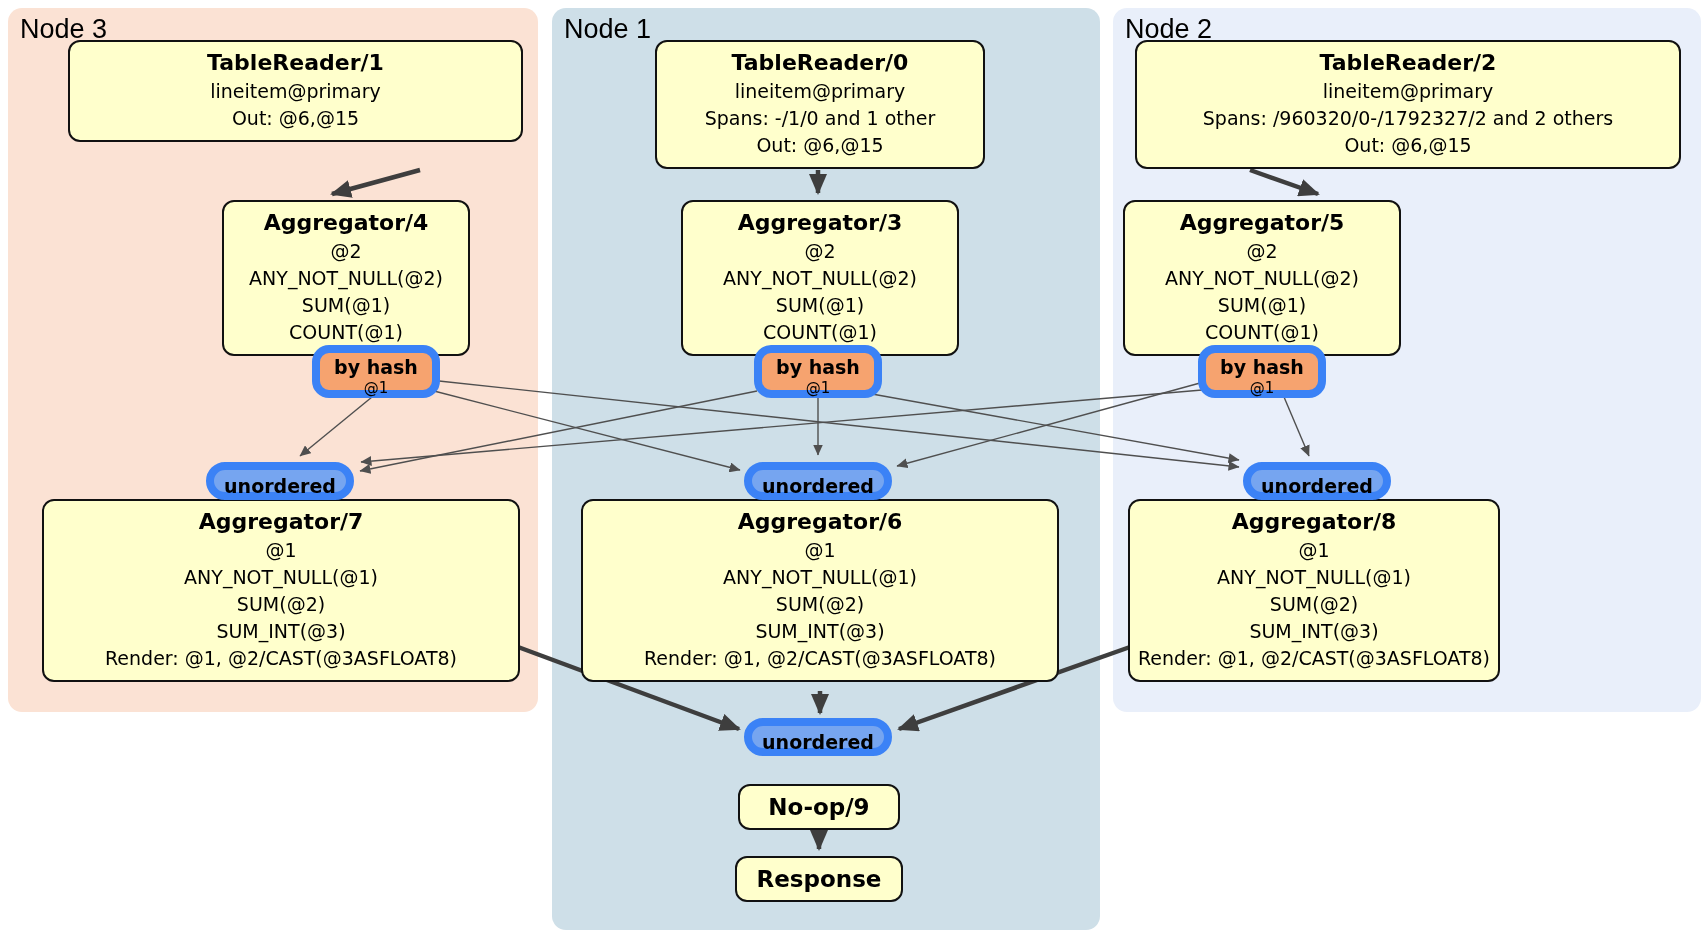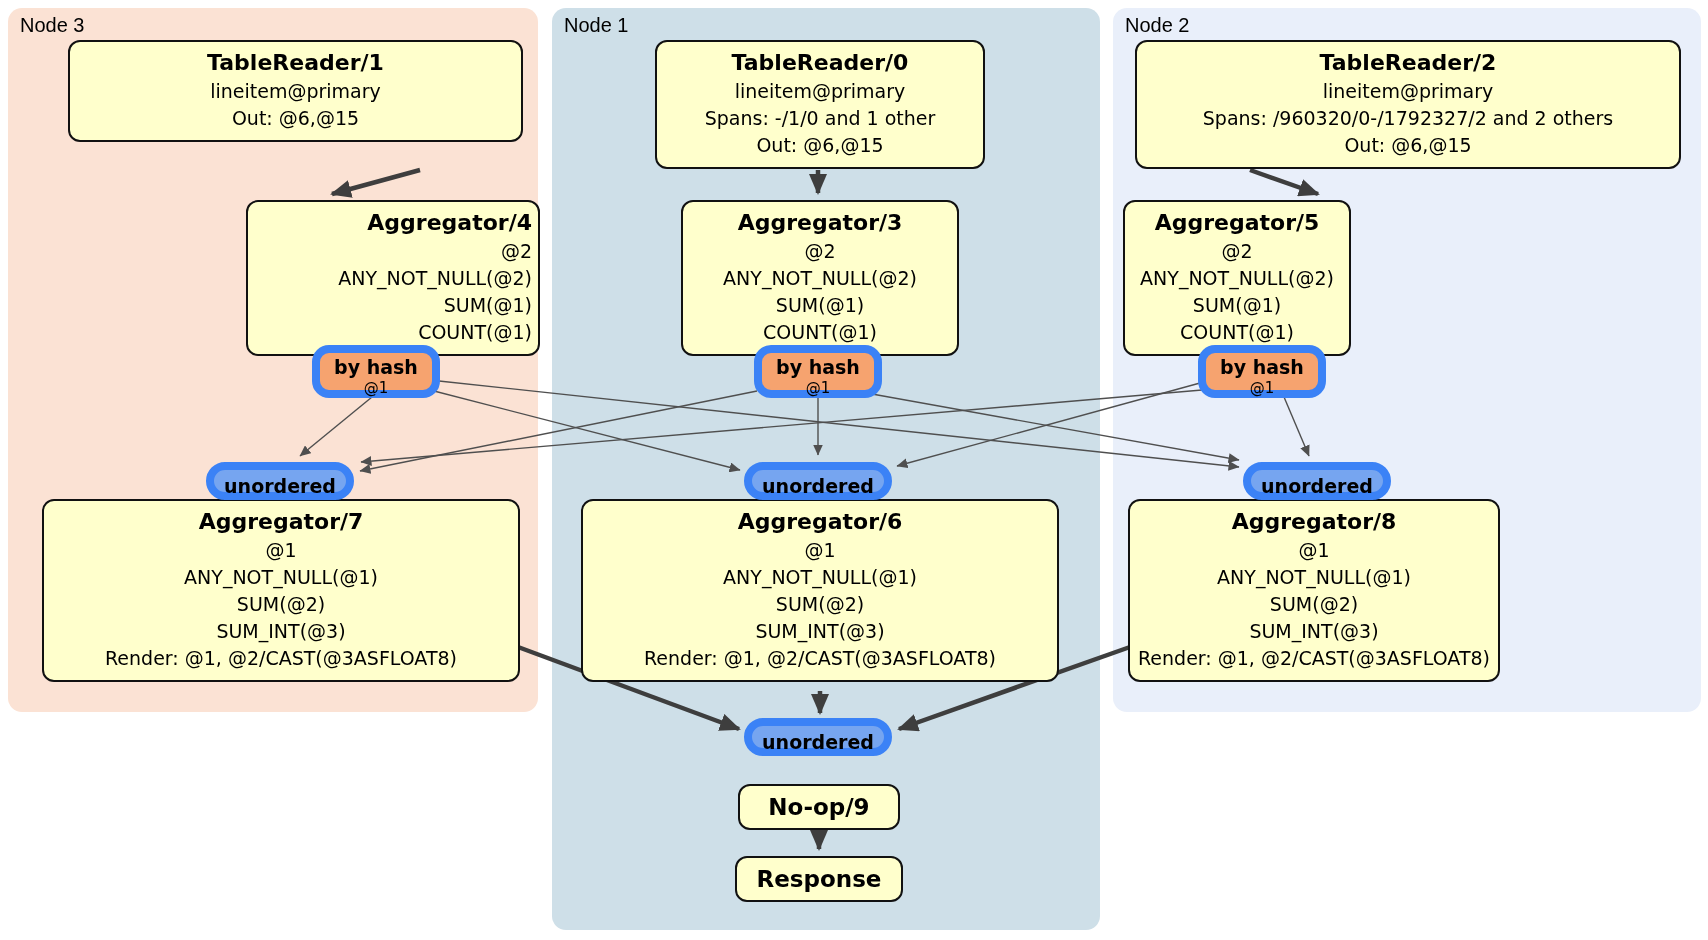--- a/index.html
+++ b/index.html
@@ -2,21 +2,21 @@
 <html><head>
 <meta charset="utf-8">
 <style>
   html,body{margin:0;padding:0;background:#ffffff;}
   body{width:1708px;height:940px;font-family:"DejaVu Sans",sans-serif;color:#000;}
   .stage{position:relative;width:1708px;height:940px;overflow:hidden;}
 
   
   .group{position:absolute;border-radius:14px;z-index:0;}
   .group-label{position:absolute;left:12px;top:6px;font-family:"Liberation Sans",sans-serif;
-               font-size:20px;color:#000;}
+               font-size:27px;color:#000;}
 
   
   svg.edges{position:absolute;left:0;top:0;z-index:1;}
   .tn{stroke:#4f4f4f;stroke-width:1.4;fill:none;}
   .tk{stroke:#3e3e3e;stroke-width:4.5;fill:none;}
 
   
   .pbox{position:absolute;z-index:2;background:#ffffcc;border:2px solid #111;
         border-radius:12px;text-align:center;box-sizing:border-box;padding:6px 6px 8px;}
   .pbox .title{font-weight:bold;font-size:22px;line-height:30px;}
@@ -74,21 +74,21 @@
     <line class="tn" x1="1200" y1="383" x2="897" y2="466" marker-end="url(#athin)"></line>
     <line class="tn" x1="1284" y1="397" x2="1309" y2="456" marker-end="url(#athin)"></line>
   </svg>
 
   <div class="pbox" style="left:68px;top:40px;width:455px;">
     <div class="title">TableReader/1</div>
     <div class="line">lineitem@primary</div>
     <div class="line">Out: @6,@15</div>
   </div>
 
-  <div class="pbox" style="left:246px;top:200px;width:294px;text-align:right;">
+  <div class="pbox" style="left:222px;top:200px;width:248px;">
     <div class="title">Aggregator/4</div>
     <div class="line">@2</div>
     <div class="line">ANY_NOT_NULL(@2)</div>
     <div class="line">SUM(@1)</div>
     <div class="line">COUNT(@1)</div>
   </div>
 
   <div class="pill router" style="left:312px;top:345px;width:128px;height:53px;">
     <div class="rlabel">by hash</div>
     <div class="rkey">@1</div>
@@ -136,21 +136,21 @@
     <div class="line">Render: @1, @2/CAST(@3ASFLOAT8)</div>
   </div>
 
   <div class="pbox" style="left:1135px;top:40px;width:546px;">
     <div class="title">TableReader/2</div>
     <div class="line">lineitem@primary</div>
     <div class="line">Spans: /960320/0-/1792327/2 and 2 others</div>
     <div class="line">Out: @6,@15</div>
   </div>
 
-  <div class="pbox" style="left:1123px;top:200px;width:228px;">
+  <div class="pbox" style="left:1123px;top:200px;width:278px;">
     <div class="title">Aggregator/5</div>
     <div class="line">@2</div>
     <div class="line">ANY_NOT_NULL(@2)</div>
     <div class="line">SUM(@1)</div>
     <div class="line">COUNT(@1)</div>
   </div>
 
   <div class="pill router" style="left:1198px;top:345px;width:128px;height:53px;">
     <div class="rlabel">by hash</div>
     <div class="rkey">@1</div>

